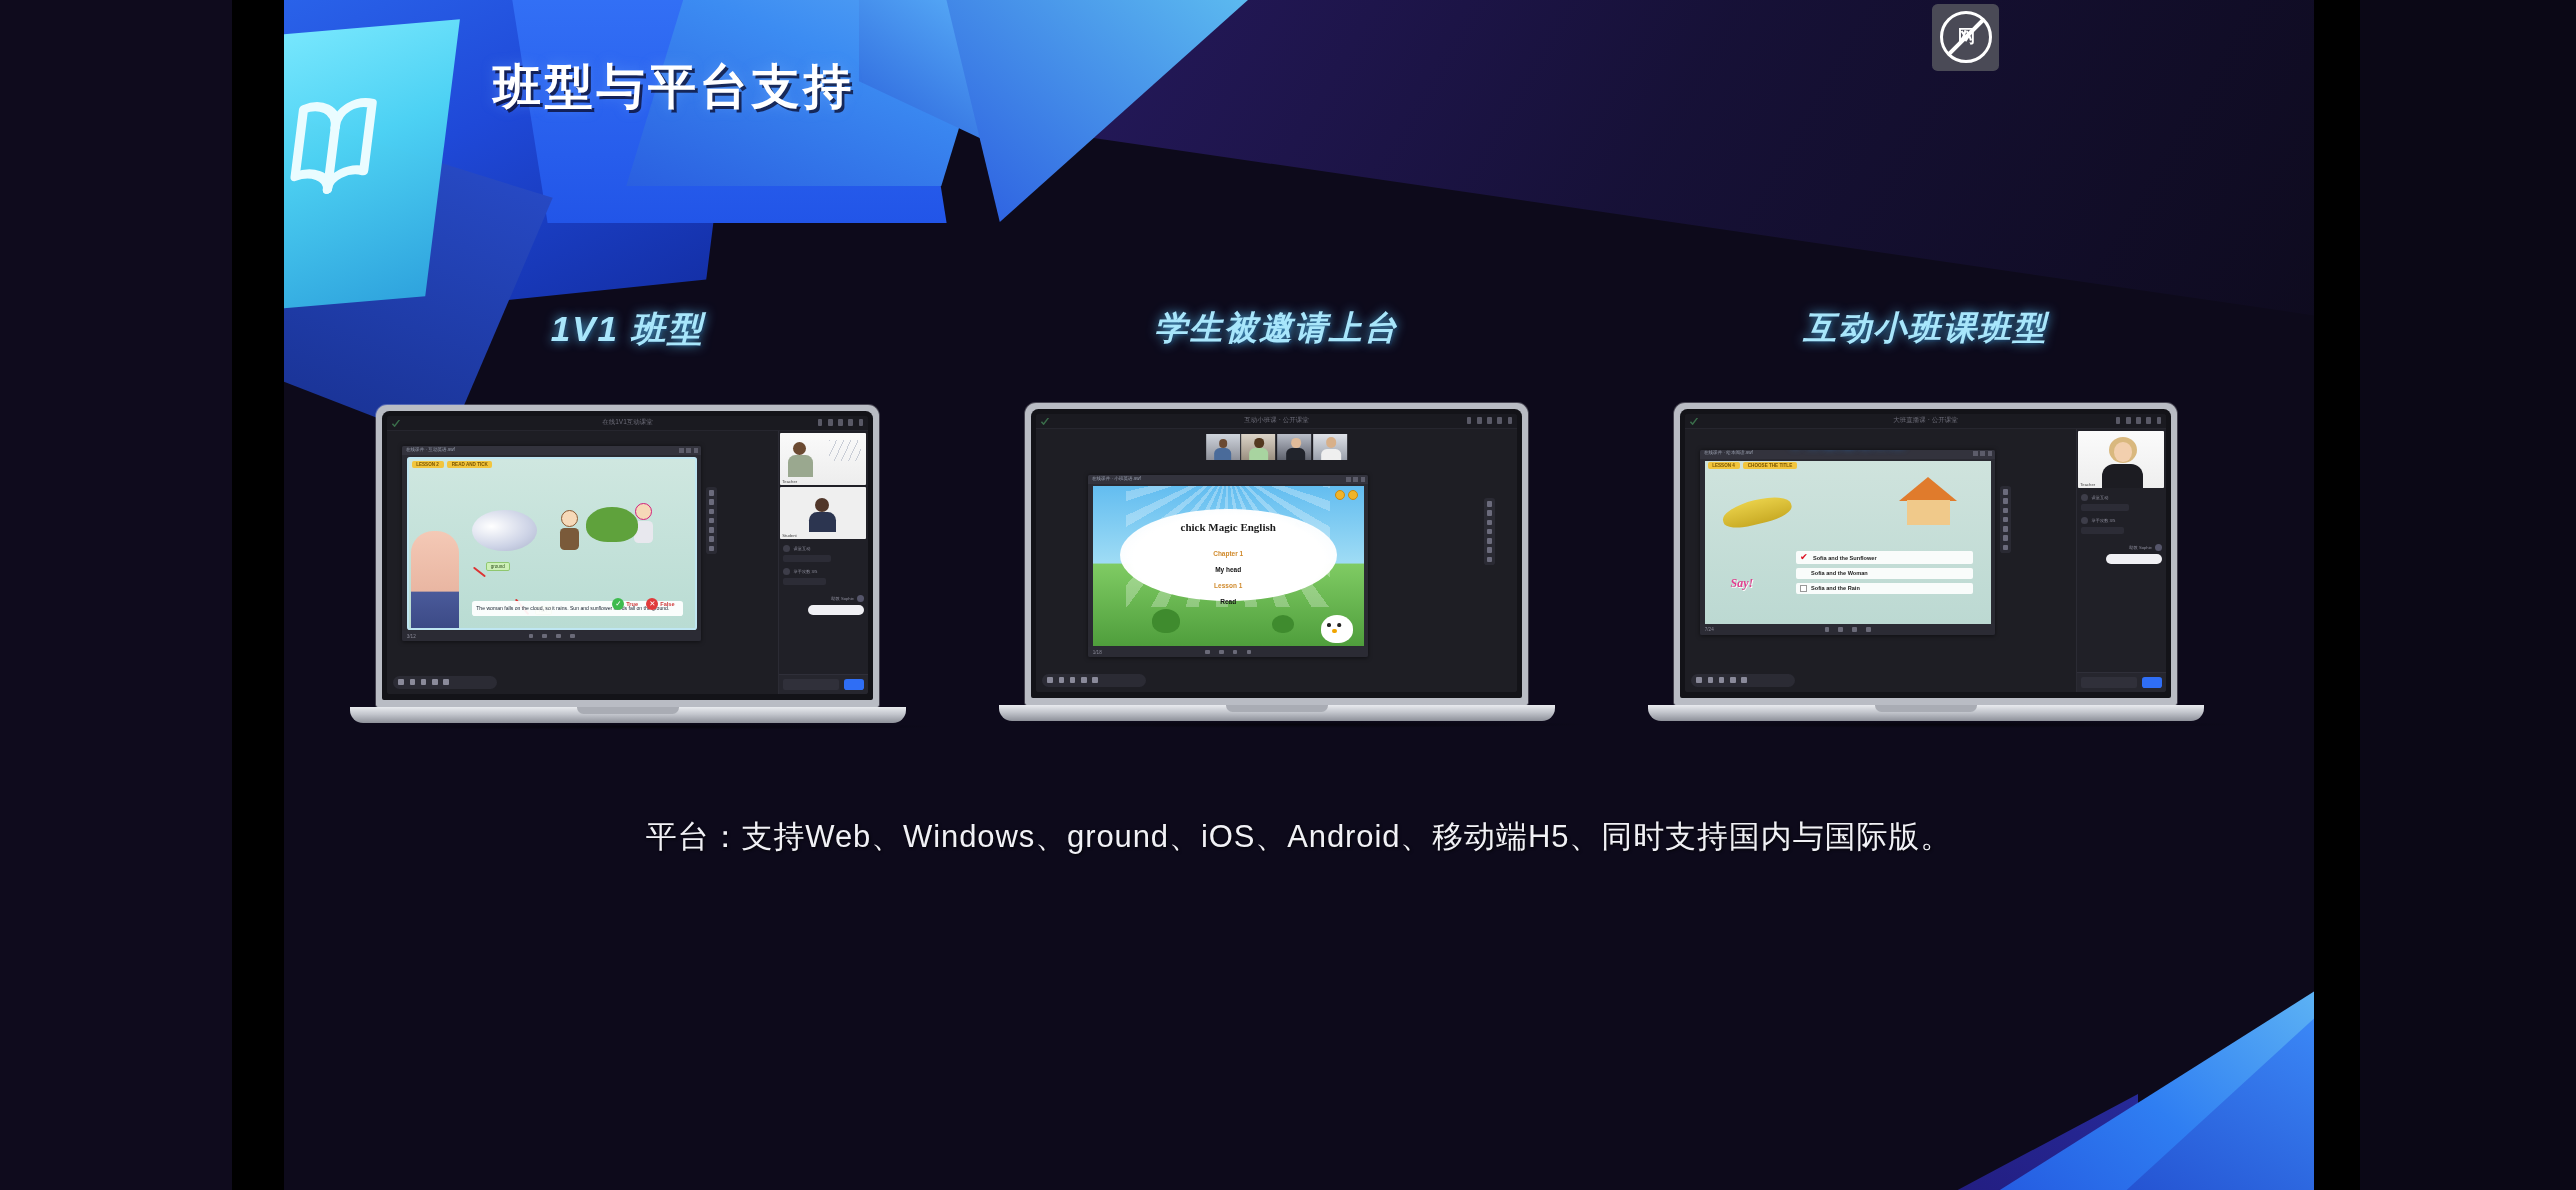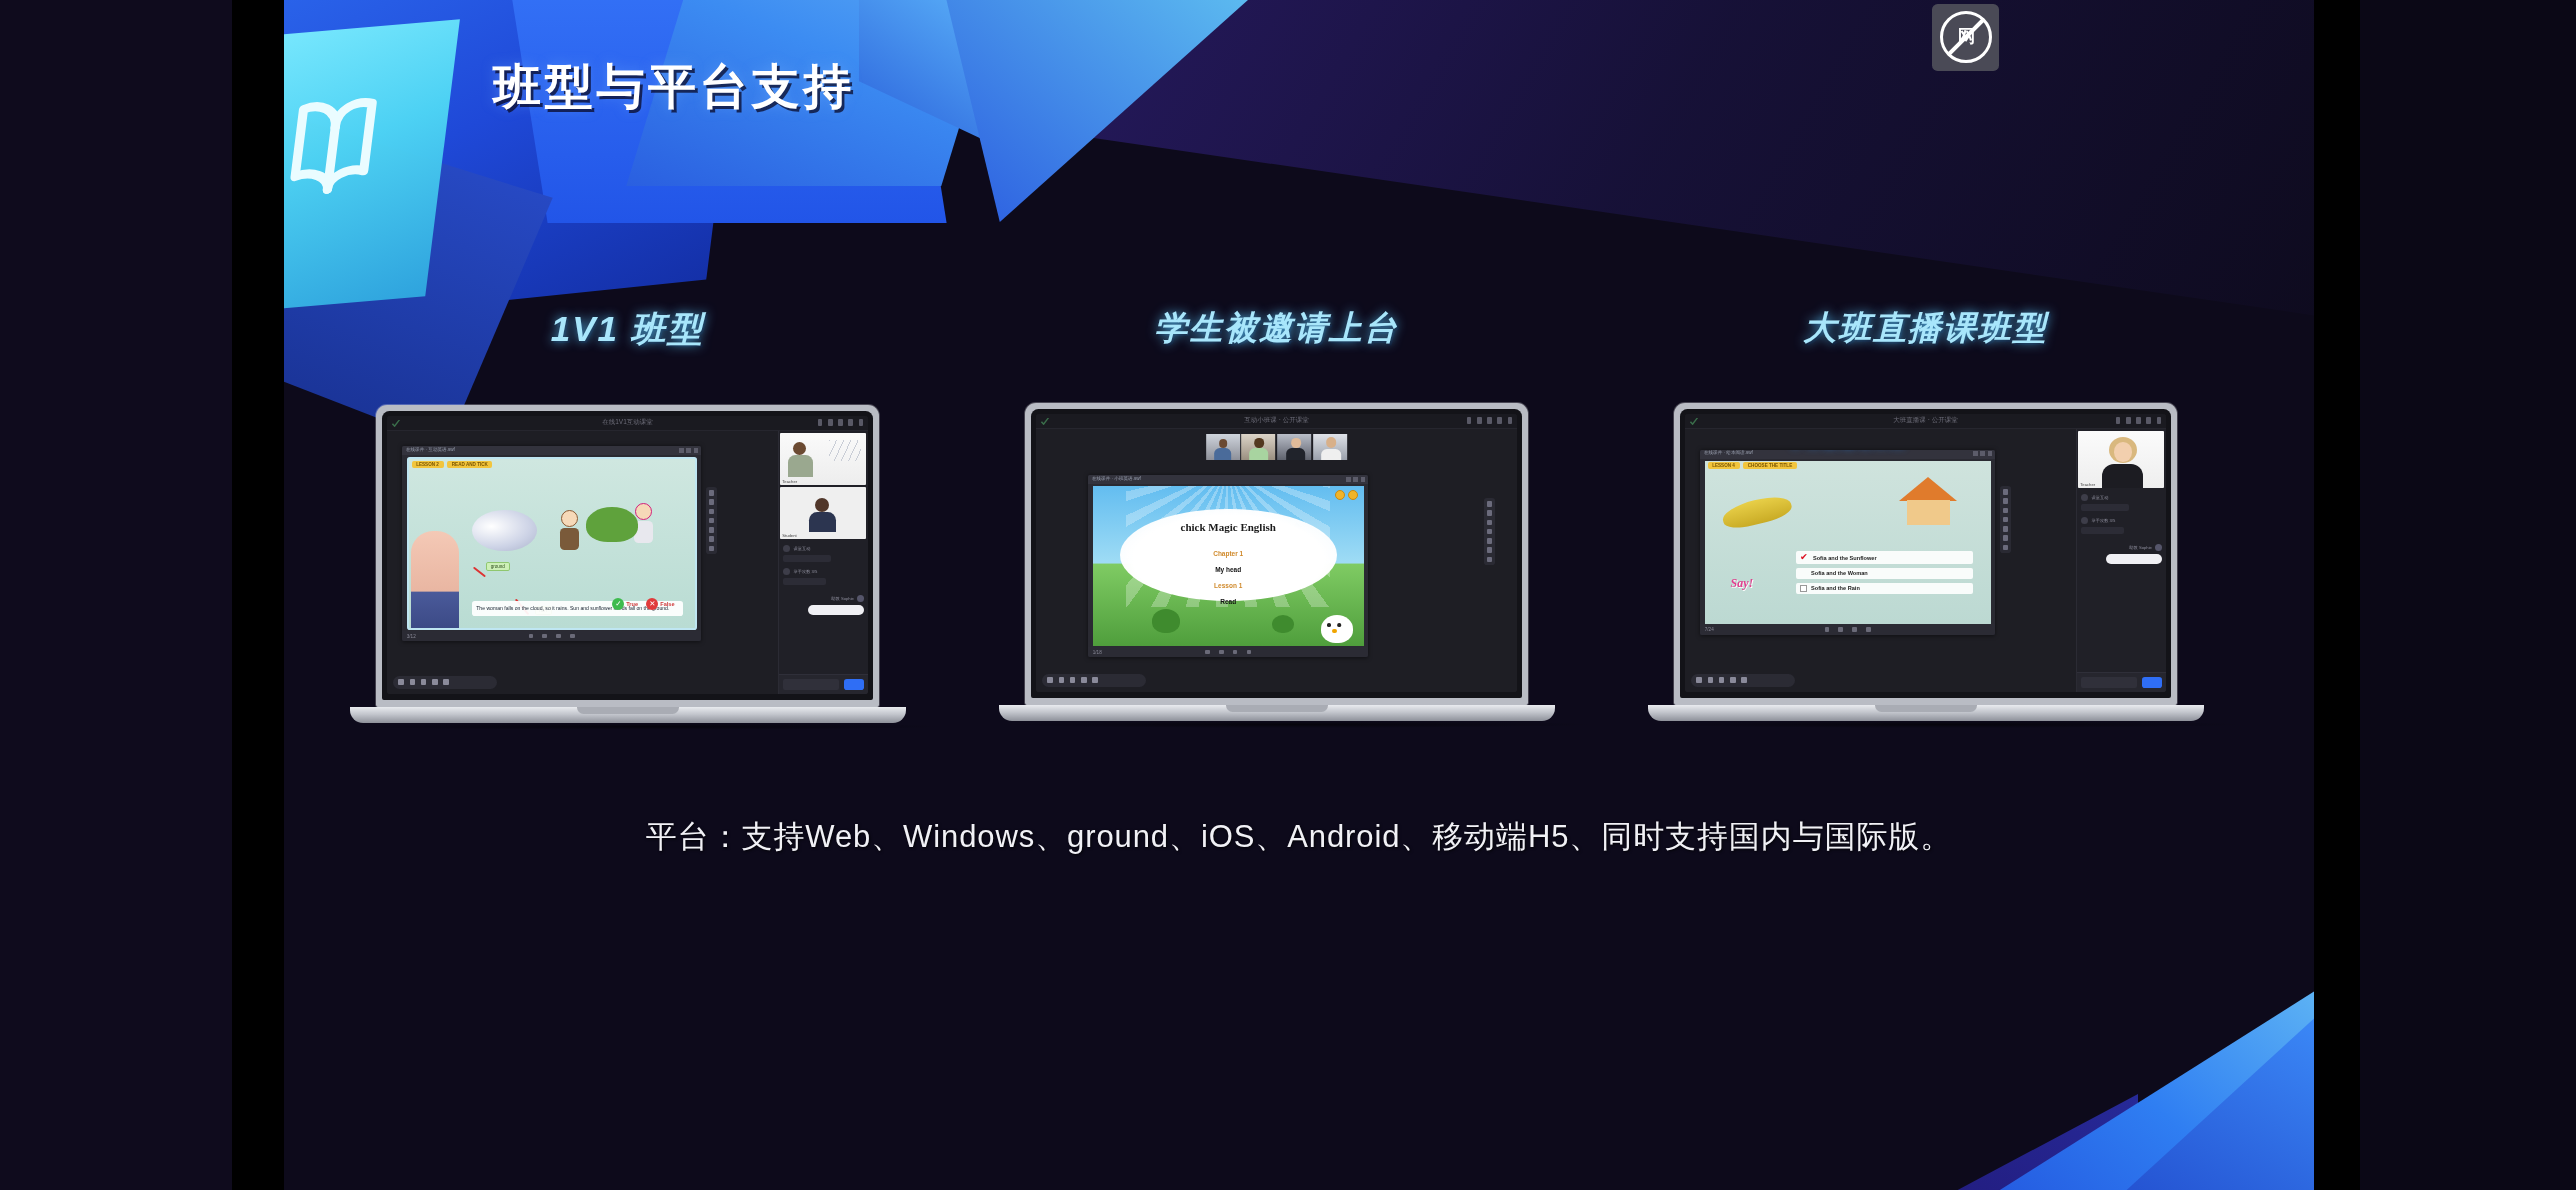--- a/index.html
+++ b/index.html
@@ -546,21 +546,21 @@
                 </div>
               </div>
             </div>
           </div>
           <div class="base"></div>
           <div class="baseshadow"></div>
         </div>
       </div>
 
       <div class="col c3">
-        <div class="col-title">大班直播课班型</div>
+        <div class="col-title">互动小班课班型</div>
 
         <div class="laptop">
           <div class="lid">
             <div class="bezel">
               <div class="screen">
 
                 <div class="appbar">
                   <div class="lg"></div>
                   <div class="t">大班直播课 · 公开课堂</div>
                   <div class="icons">

